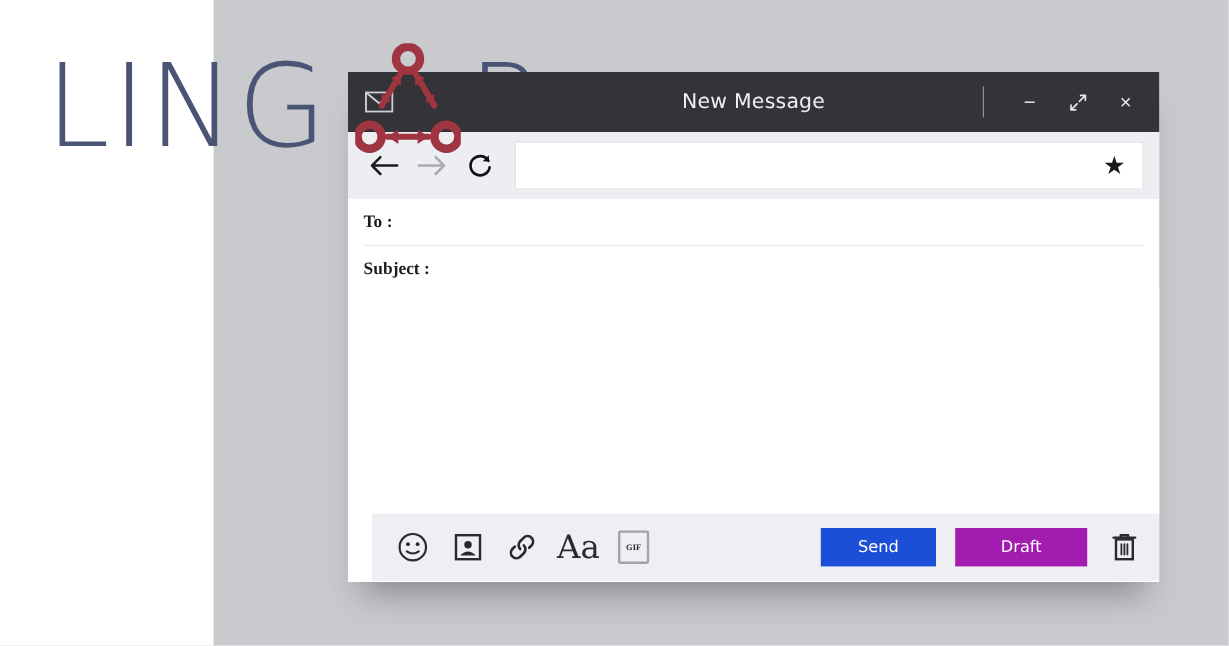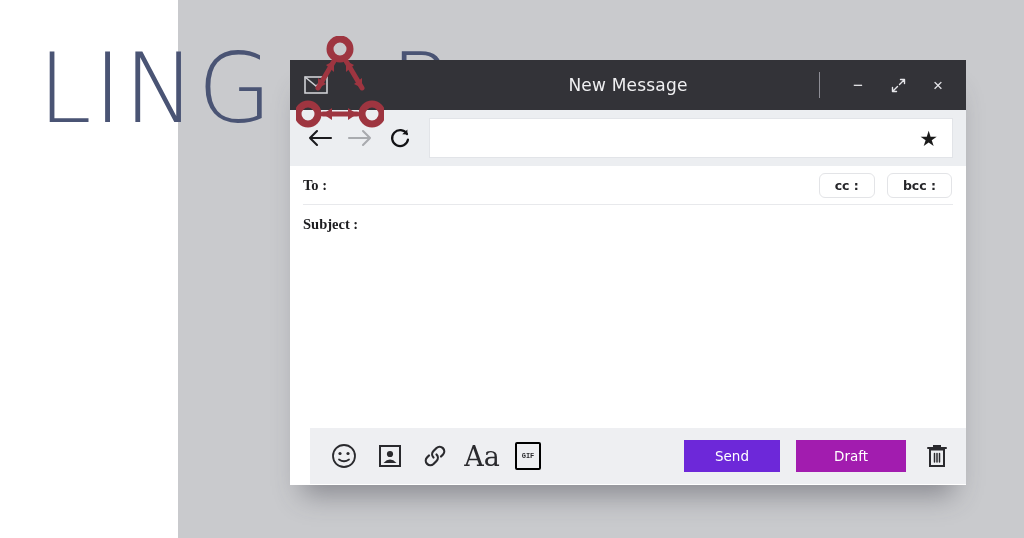--- a/index.html
+++ b/index.html
@@ -75,27 +75,27 @@
   .row-subject{height:38px;display:flex;align-items:center;padding:0 13px;}
   .body-area{height:185px;background:#ffffff;}
 
   
   .bottombar{
     height:56px;background:#eeeff2;display:flex;align-items:center;padding:0 14px 0 14px;margin-left:20px;
   }
   .tool{width:40px;height:40px;display:flex;align-items:center;justify-content:center;margin-right:6px;}
   .aa{font-family:"DejaVu Serif",serif;font-size:27px;color:#2a2a2e;line-height:1;}
   .gifbox{
-    width:22px;height:24px;border:2px solid #000000;border-radius:2px;
+    width:22px;height:24px;border:2px solid #a3a3a3;border-radius:2px;
     display:flex;align-items:center;justify-content:center;
-    font-family:Liberation Mono, monospace;font-size:7px;font-weight:700;color:#2a2a2e;
+    font-family:Liberation Serif, serif;font-size:7px;font-weight:700;color:#2a2a2e;
   }
   .right-grp{margin-left:auto;display:flex;align-items:center;}
   .btn-send{
-    width:96px;height:32px;background:#6d28d9;color:#ffffff;
+    width:96px;height:32px;background:#1d4ed8;color:#ffffff;
     display:flex;align-items:center;justify-content:center;
     font-family:"DejaVu Sans",sans-serif;font-size:13.5px;margin-right:16px;
   }
   .btn-draft{
     width:110px;height:32px;background:#a21caf;color:#ffffff;
     display:flex;align-items:center;justify-content:center;
     font-family:"DejaVu Sans",sans-serif;font-size:13.5px;margin-right:16px;
   }
   .trash{width:30px;height:32px;display:flex;align-items:center;justify-content:center;}
 </style>
@@ -177,24 +177,20 @@
         </svg>
       </div>
       <div class="addr">
         <span class="star">★</span>
       </div>
     </div>
 
     <div class="compose">
       <div class="row-to">
         <span class="fld-label">To :</span>
-        <div class="cc-group">
-          <div class="cc-btn">cc :</div>
-          <div class="cc-btn">bcc :</div>
-        </div>
       </div>
       <div class="sep"></div>
       <div class="row-subject">
         <span class="fld-label">Subject :</span>
       </div>
       <div class="body-area"></div>
     </div>
 
     <div class="bottombar">
       <div class="tool">

